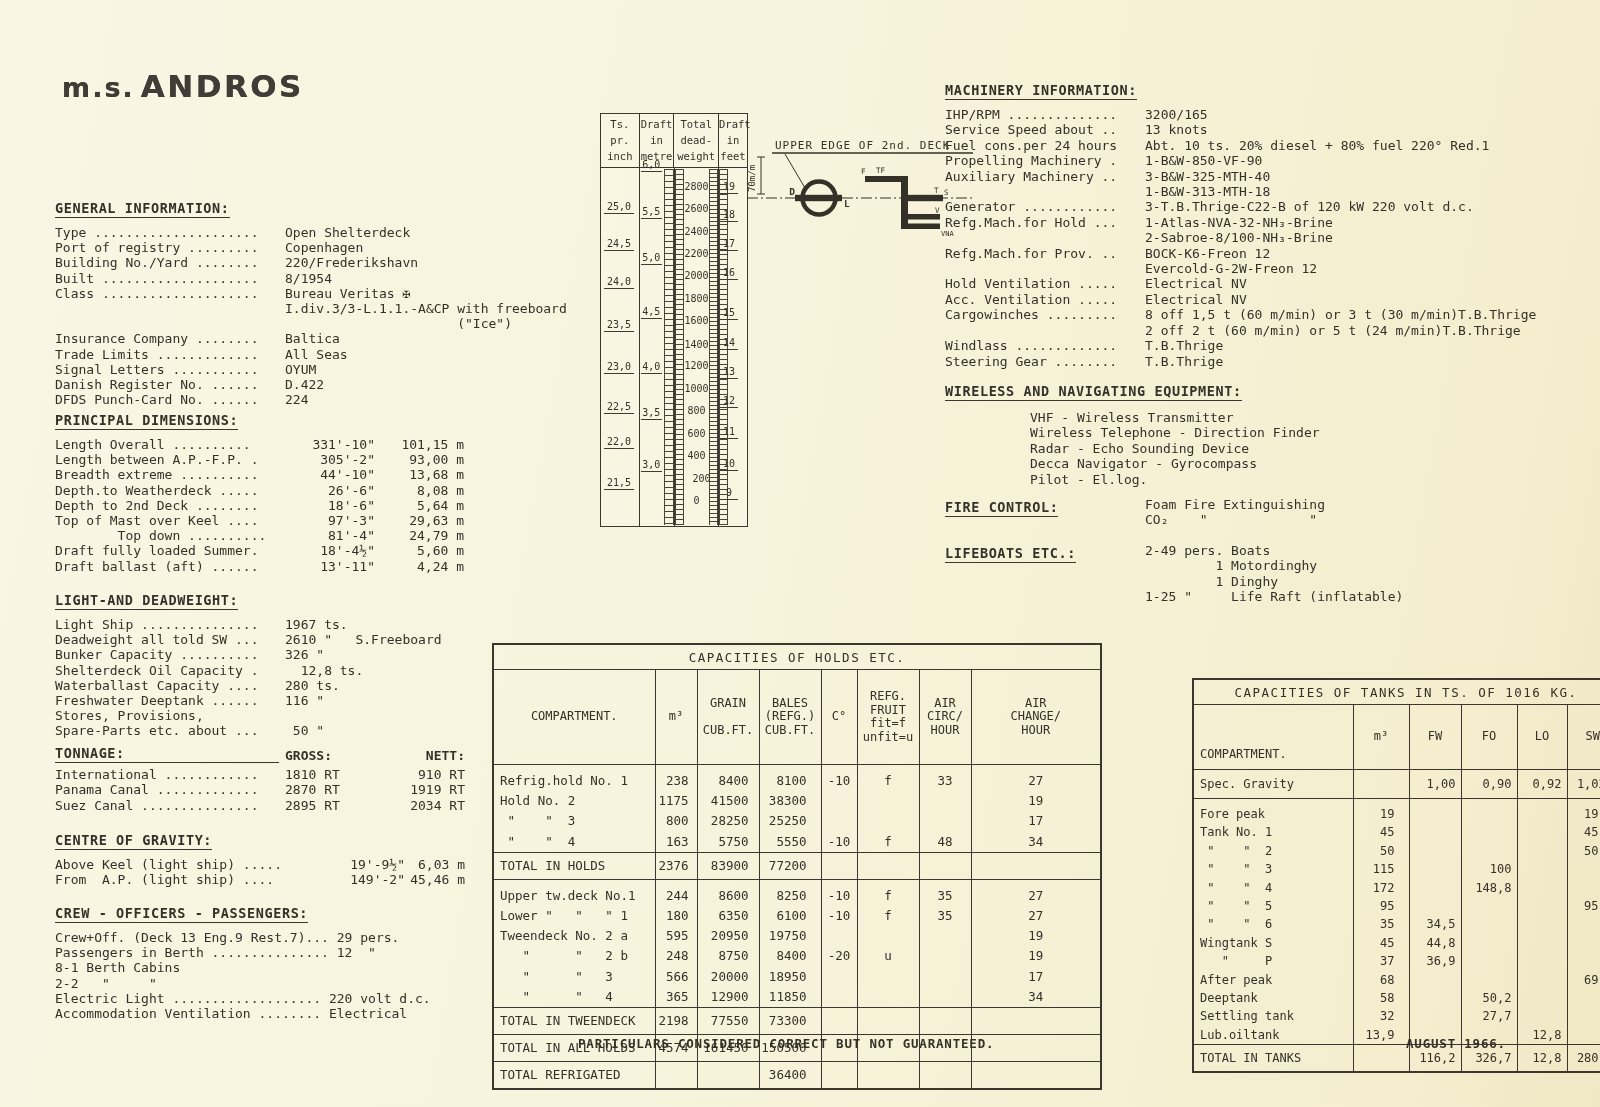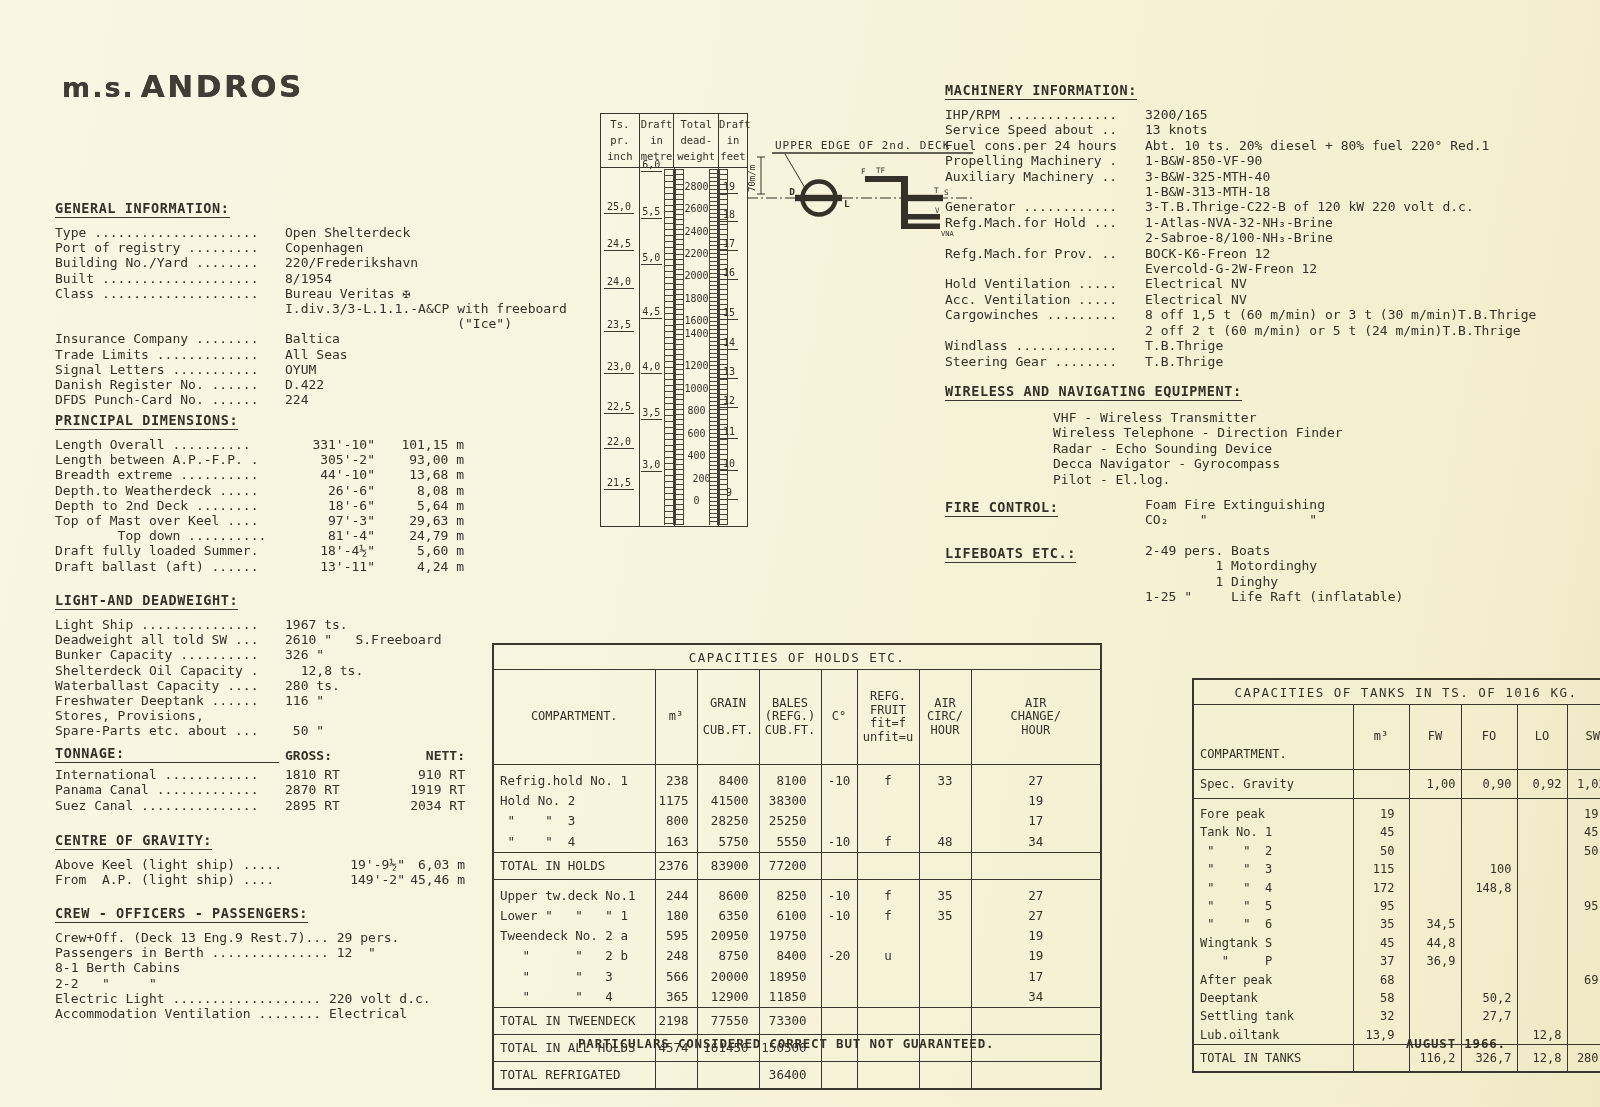--- a/index.html
+++ b/index.html
@@ -190,21 +190,21 @@
         <div class="line"><span class="lbl">Acc. Ventilation .....</span><span>Electrical NV</span></div>
         <div class="line"><span class="lbl">Cargowinches .........</span><span>8 off 1,5 t (60 m/min) or 3 t (30 m/min)T.B.Thrige</span></div>
         <div class="line"><span class="lbl"></span><span>2 off 2 t (60 m/min) or 5 t (24 m/min)T.B.Thrige</span></div>
         <div class="line"><span class="lbl">Windlass .............</span><span>T.B.Thrige</span></div>
         <div class="line"><span class="lbl">Steering Gear ........</span><span>T.B.Thrige</span></div>
       </div>
   </div>
 
   <div class="sec sec-wireless" style="left:945px;top:381px;">
     <div class="hd">WIRELESS AND NAVIGATING EQUIPMENT:</div>
-    <div class="rows" style="margin-left:108px;margin-top:9px;">
+    <div class="rows" style="margin-left:85px;margin-top:9px;">
         <div class="line">VHF - Wireless Transmitter</div>
         <div class="line">Wireless Telephone - Direction Finder</div>
         <div class="line">Radar - Echo Sounding Device</div>
         <div class="line">Decca Navigator - Gyrocompass</div>
         <div class="line">Pilot - El.log.</div>
       </div>
   </div>
 
   <div class="sec sec-fire" style="left:945px;top:497px;">
     <div class="hd" style="position:absolute;left:0;top:2px;">FIRE CONTROL:</div>
@@ -263,21 +263,21 @@
       <div class="sc-col w-dw c-dw">
           <div class="ticks tk-dwl"></div>
           <div class="ticks tk-dwr"></div>
           <div class="sc-num" style="top: 24.702px;">2800</div>
           <div class="sc-num" style="top: 47.1486px;">2600</div>
           <div class="sc-num" style="top: 69.5952px;">2400</div>
           <div class="sc-num" style="top: 92.0418px;">2200</div>
           <div class="sc-num" style="top: 114.488px;">2000</div>
           <div class="sc-num" style="top: 136.935px;">1800</div>
           <div class="sc-num" style="top: 159.382px;">1600</div>
-          <div class="sc-num" style="top: 172px;">1400</div>
+          <div class="sc-num" style="top: 183px;">1400</div>
           <div class="sc-num" style="top: 204.275px;">1200</div>
           <div class="sc-num" style="top: 226.721px;">1000</div>
           <div class="sc-num" style="top: 249.168px;">800</div>
           <div class="sc-num" style="top: 271.615px;">600</div>
           <div class="sc-num" style="top: 294.061px;">400</div>
           <div class="sc-num" style="top: 316.508px; text-align: right;">200</div>
           <div class="sc-num" style="top: 338.954px;">0</div>
         </div>
       <div class="sc-col w-ft c-ft">
           <div class="ticks tk-ft"></div>

